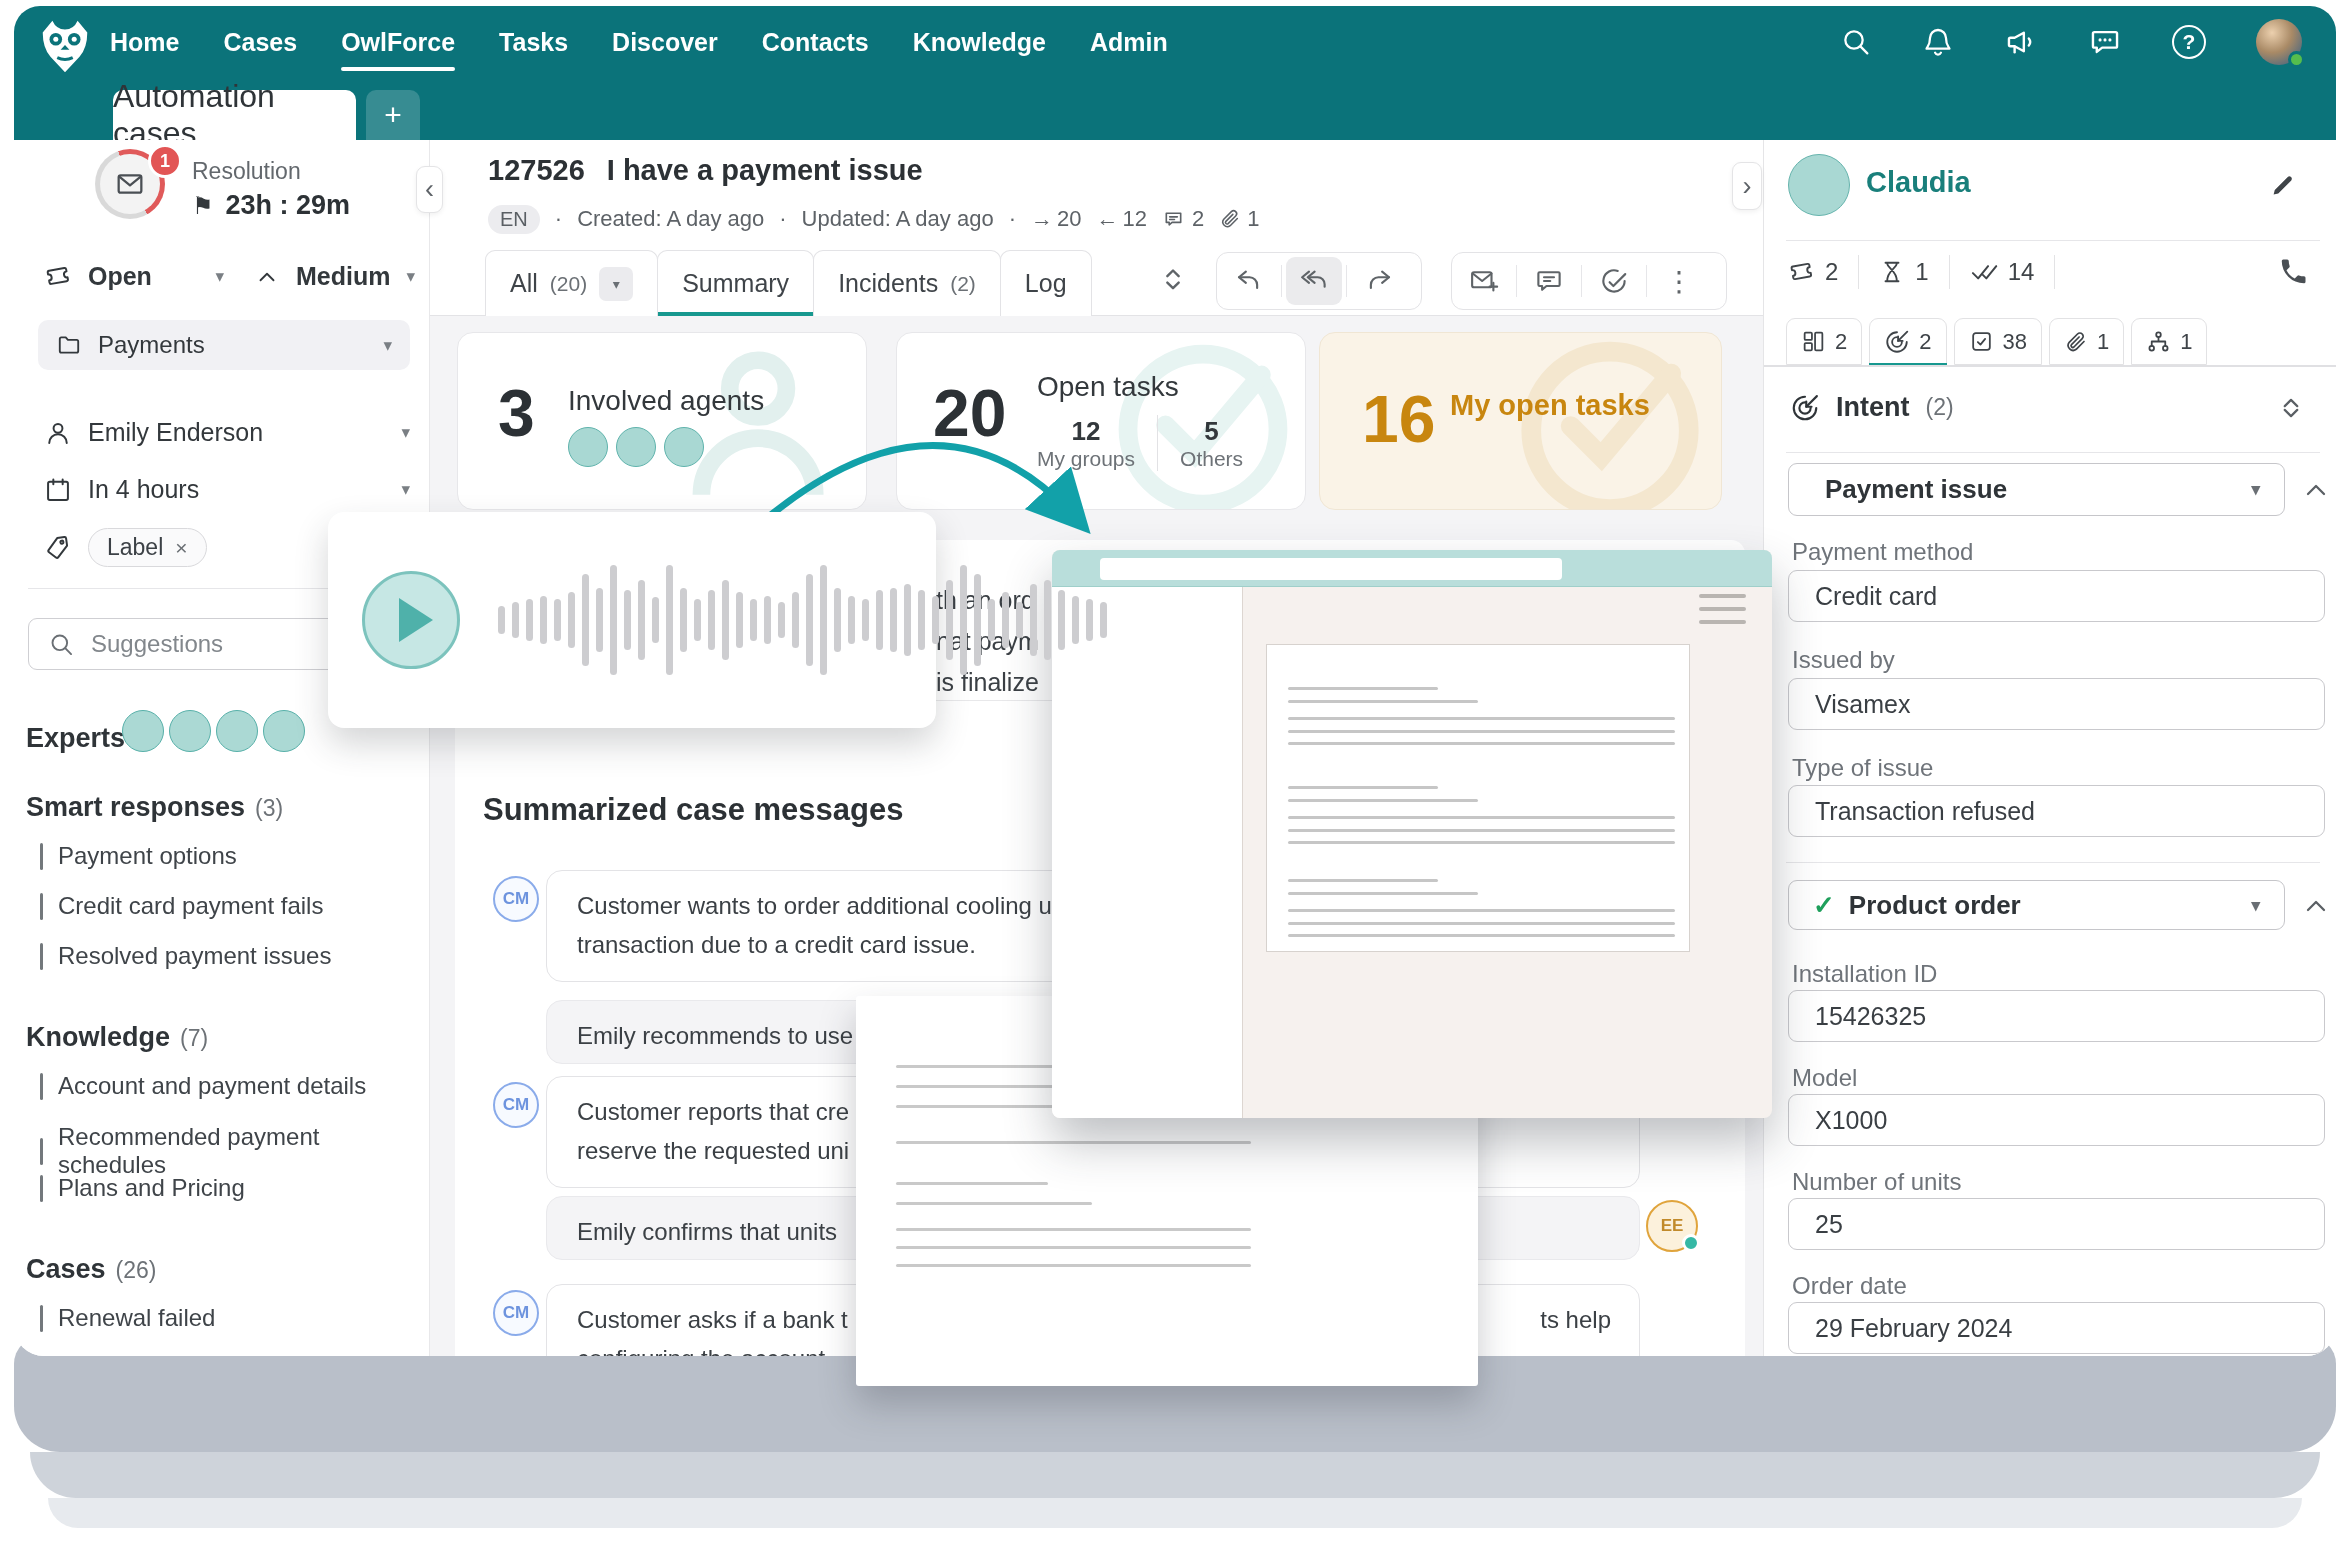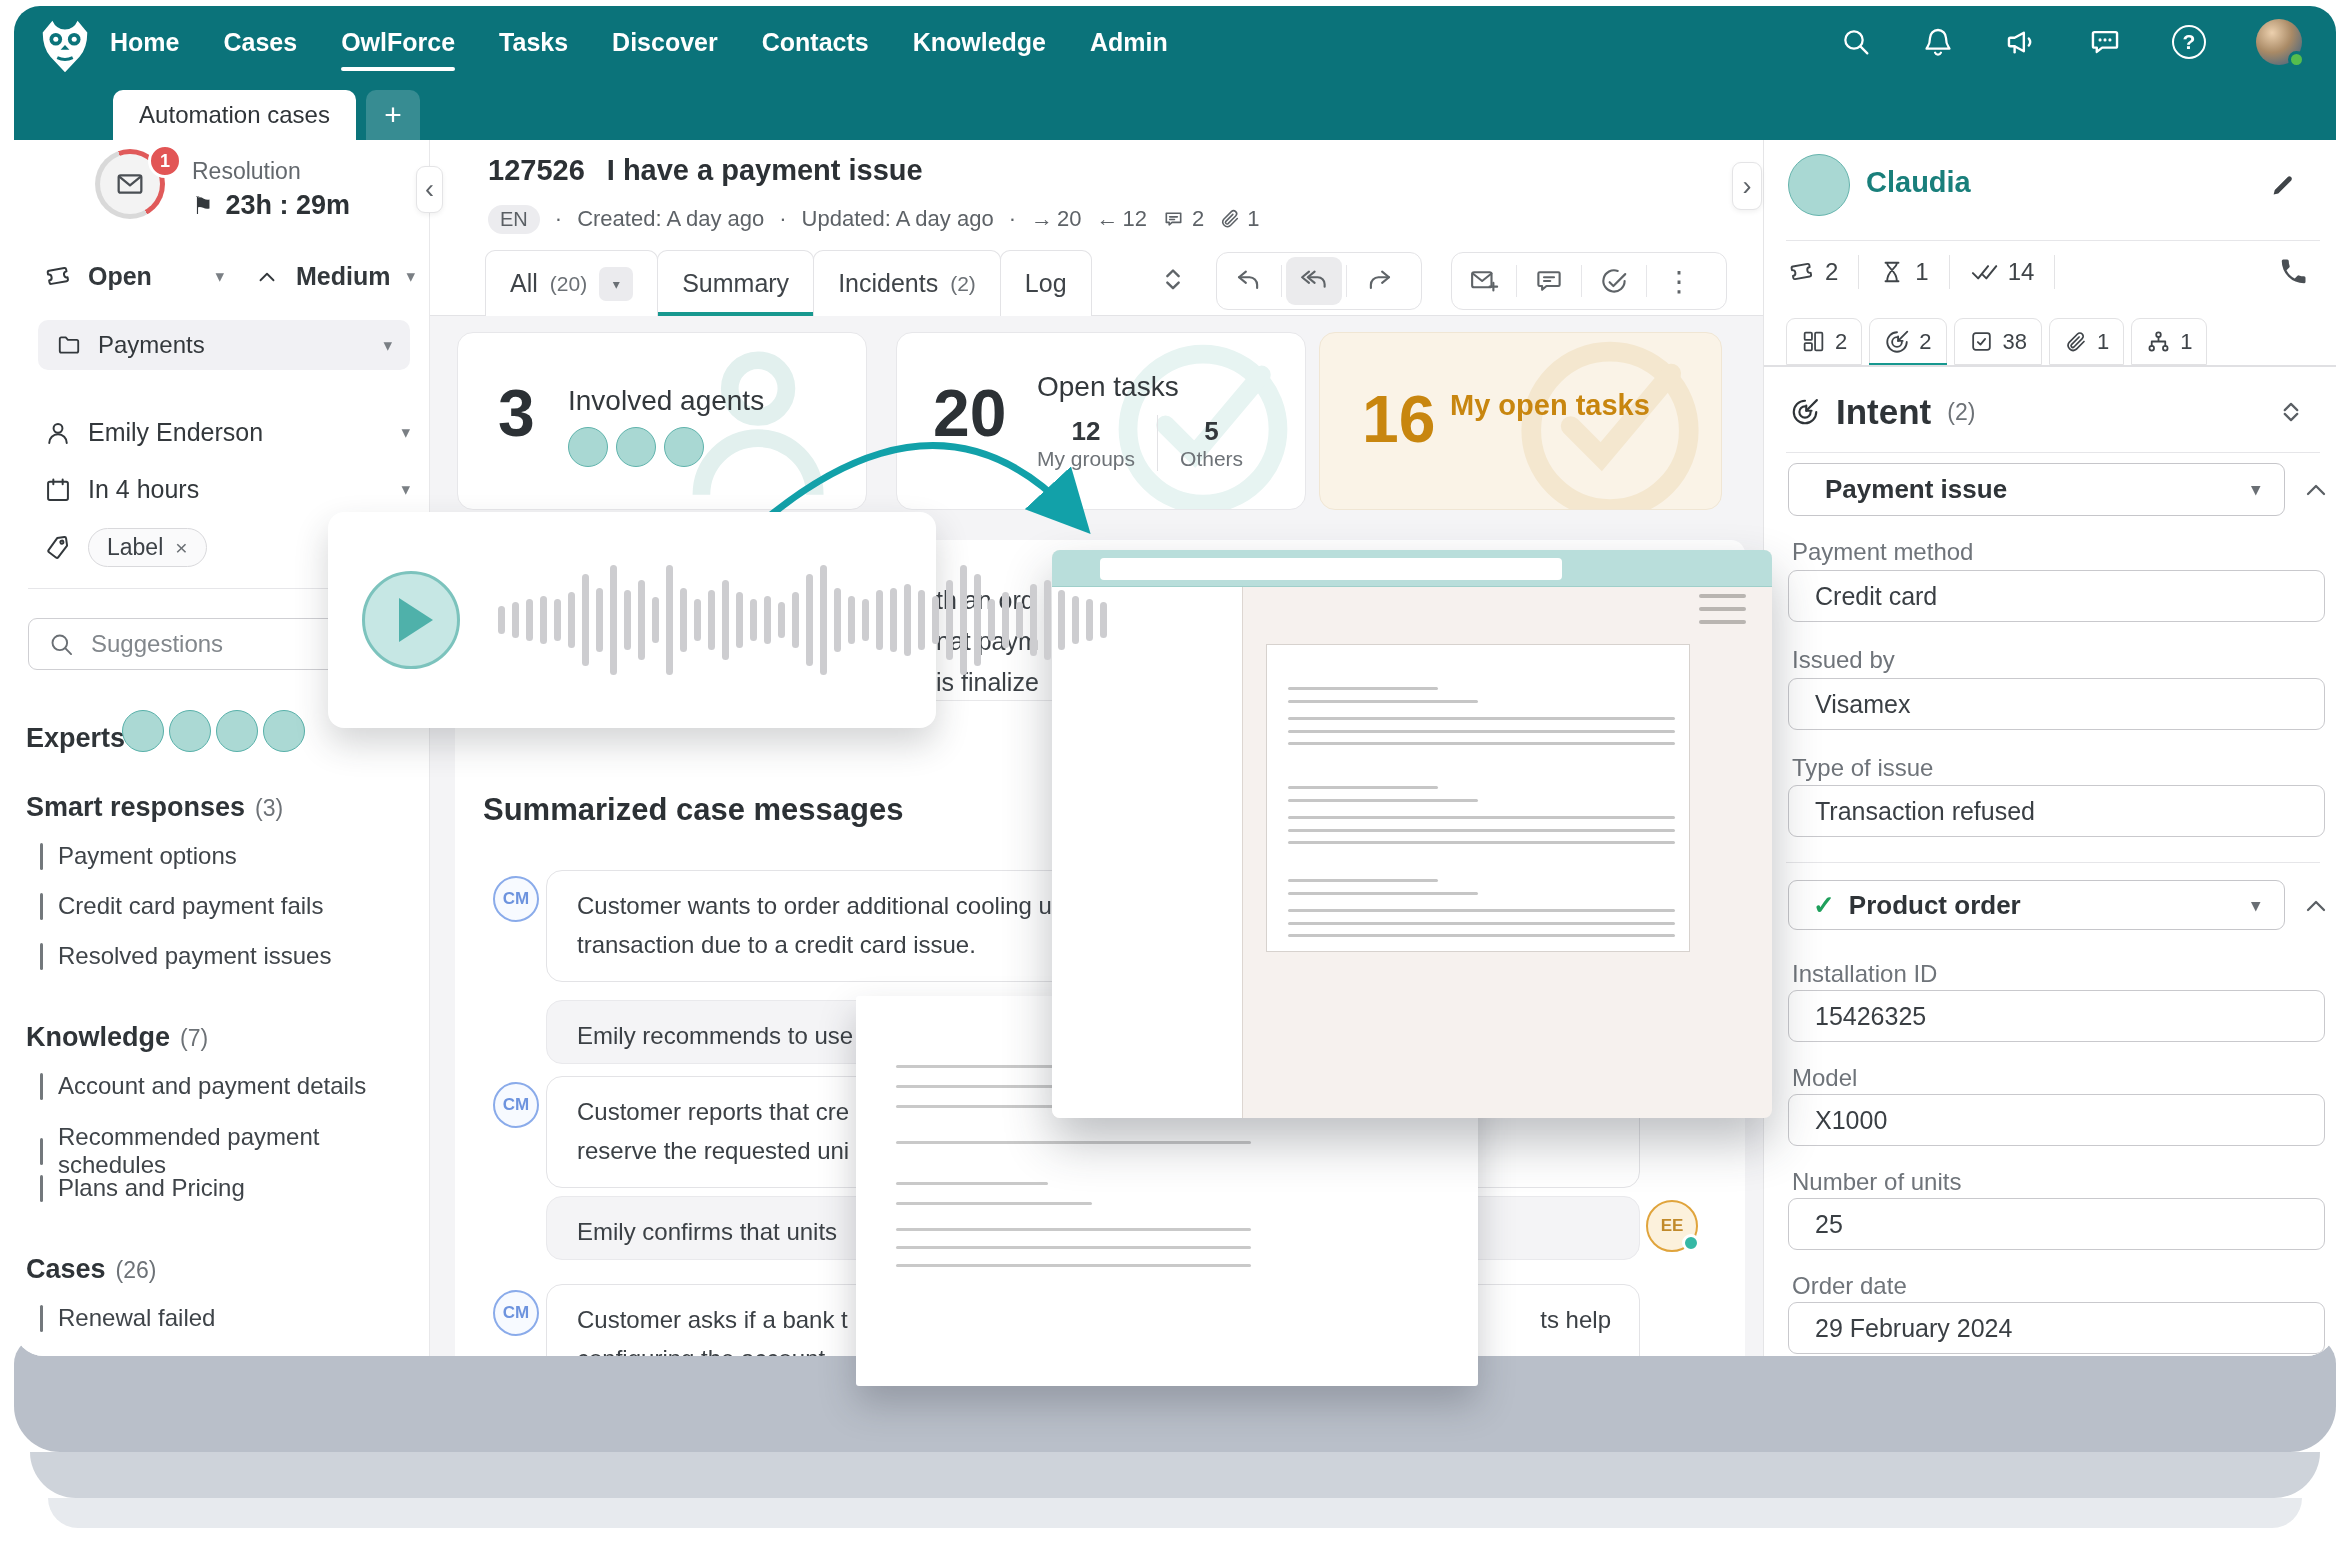--- a/index.html
+++ b/index.html
@@ -19,21 +19,21 @@
 
   
   .topbar { position:absolute; left:0; top:0; width:100%; height:134px; background:#0b737a; }
   .nav { position:absolute; left:96px; top:0; height:72px; display:flex; align-items:center; gap:44px; }
   .nav-item { position:relative; color:#fff; font-size:25px; font-weight:600; cursor:default; }
   .nav-item.active::after { content:""; position:absolute; left:0; right:0; bottom:-14px; height:4px; background:#fff; border-radius:2px; }
   .top-icons { position:absolute; right:34px; top:0; height:72px; display:flex; align-items:center; gap:50px; color:#fff; }
   .help-badge { width:34px; height:34px; border:2.4px solid #fff; border-radius:50%; display:flex; align-items:center; justify-content:center; font-size:21px; font-weight:bold; color:#fff; }
   .avatar-photo { position:relative; width:46px; height:46px; border-radius:50%; background:radial-gradient(circle at 35% 30%, #ecd0ae, #a98a66 45%, #5e6e7a 78%, #3d4c57); }
   .avatar-photo .dot { position:absolute; right:-3px; bottom:-3px; width:17px; height:17px; border-radius:50%; background:#55bd4d; border:3px solid #0b737a; }
-  .ws-tab { position:absolute; left:99px; top:84px; width:243px; height:50px; background:#fff; border-radius:10px 10px 0 0; display:flex; align-items:center; justify-content:center; font-size:24px; color:#2f3438; }
+  .ws-tab { position:absolute; left:99px; top:84px; width:243px; height:50px; background:#fff; border-radius:10px 10px 0 0; display:flex; align-items:center; justify-content:center; font-size:32px; color:#2f3438; }
   .ws-add { position:absolute; left:352px; top:84px; width:54px; height:50px; background:rgba(255,255,255,.18); border-radius:10px 10px 0 0; display:flex; align-items:center; justify-content:center; font-size:30px; color:#fff; }
 
   
   .lsidebar { position:absolute; left:0; top:134px; width:416px; bottom:0; background:#fff; border-right:1px solid #e8e8ea; color:#3c4146; }
   .srow { position:absolute; left:30px; width:366px; display:flex; align-items:center; gap:16px; font-size:25px; color:#33383c; }
   .srow .caret { margin-left:auto; color:#7a7f84; font-size:17px; }
   .res-ring { position:absolute; left:81px; top:9px; width:70px; height:70px; border-radius:50%; background:conic-gradient(from -20deg, #e05a5a 0 170deg, #d9d9d9 170deg 360deg); }
   .res-ring .inner { position:absolute; inset:5px; border-radius:50%; background:#f3f3f3; display:flex; align-items:center; justify-content:center; color:#4a4f54; }
   .res-badge { position:absolute; left:134px; top:4px; width:34px; height:34px; background:#e25555; border:3px solid #fff; border-radius:50%; color:#fff; font-size:18px; font-weight:bold; display:flex; align-items:center; justify-content:center; }
   .chip { display:flex; align-items:center; gap:12px; border:1.5px solid #d9d9dc; border-radius:999px; padding:5px 18px; font-size:23px; color:#3c4146; background:#fafafb; }
@@ -93,21 +93,21 @@
   .r-name { position:absolute; left:102px; top:26px; font-size:29px; font-weight:bold; color:#197f7b; }
   .r-pencil { position:absolute; right:38px; top:30px; color:#3f4448; }
   .r-div { position:absolute; left:22px; right:16px; height:1px; background:#e6e6e9; }
   .r-stats { position:absolute; left:24px; right:28px; top:108px; height:48px; display:flex; align-items:center; gap:20px; font-size:24px; color:#3f4448; }
   .r-stats .sep { width:1px; height:34px; background:#e3e3e5; }
   .rtabs { position:absolute; left:22px; top:178px; display:flex; gap:7px; }
   .rtab { position:relative; display:flex; align-items:center; justify-content:center; gap:9px; border:1.5px solid #e2e2e4; border-radius:9px 9px 0 0; height:47px; background:#fff; font-size:22px; color:#3f4449; padding:0 14px; }
   .rtab.active::after { content:""; position:absolute; left:-1px; right:-1px; bottom:-3px; height:4px; background:#17988f; }
   .rtabs-base { position:absolute; left:0; right:0; top:225px; height:2px; background:#e0e0e3; }
   .r-sec-head { position:absolute; left:26px; right:30px; top:252px; display:flex; align-items:center; gap:16px; color:#2f3438; }
-  .r-sec-head .t { font-size:35px; font-weight:bold; }
+  .r-sec-head .t { font-size:27px; font-weight:bold; }
   .r-sec-head .c { font-size:23px; color:#6d7277; }
   .r-select { position:absolute; left:24px; width:497px; height:53px; border:1.5px solid #c6c6ca; border-radius:9px; background:#fff; display:flex; align-items:center; padding:0 24px; font-size:26px; font-weight:bold; color:#2f3438; gap:14px; }
   .r-select .caret { margin-left:auto; color:#6a6f74; font-size:17px; }
   .r-collapse { position:absolute; left:536px; color:#5a5f64; }
   .f-label { position:absolute; left:28px; font-size:24px; color:#6f747a; }
   .f-input { position:absolute; left:24px; width:537px; height:52px; border:1.5px solid #c9c9cd; border-radius:9px; font-size:25px; color:#3a3f44; padding:0 26px; background:#fff; font-family:"Liberation Sans",sans-serif; }
   .green-check { color:#1fa05c; }
 
   
   .arrow-svg { position:absolute; left:600px; top:320px; z-index:40; }

